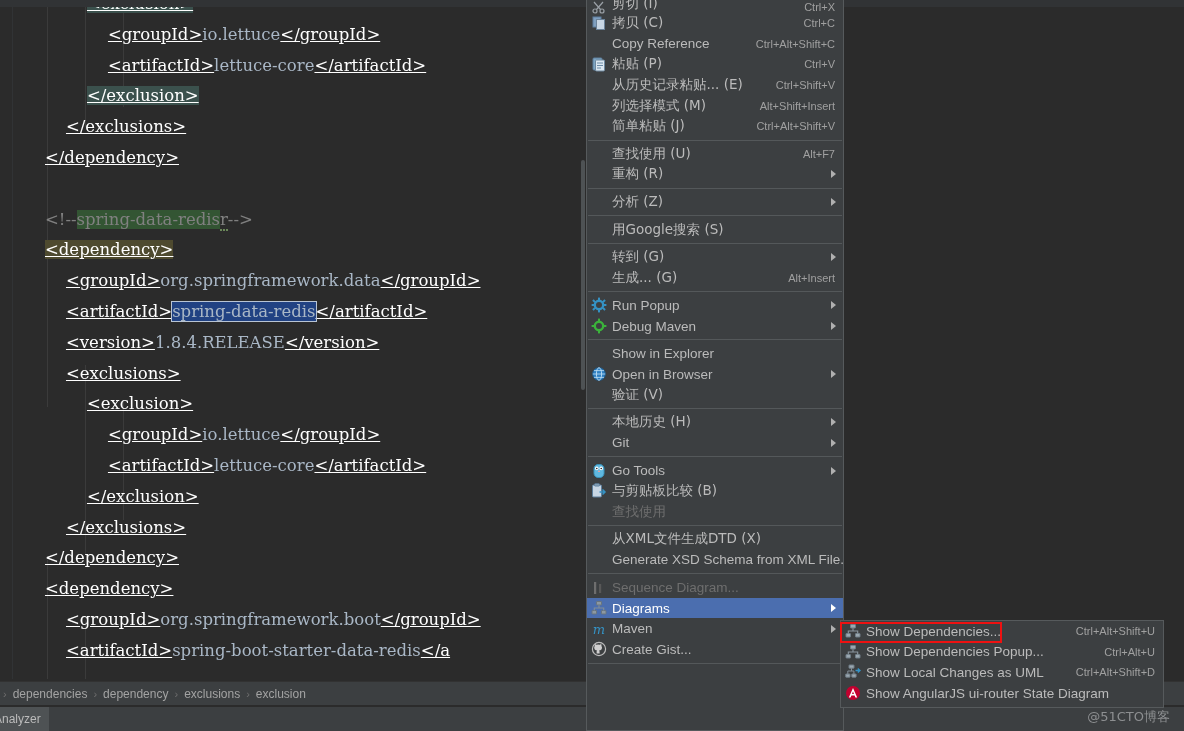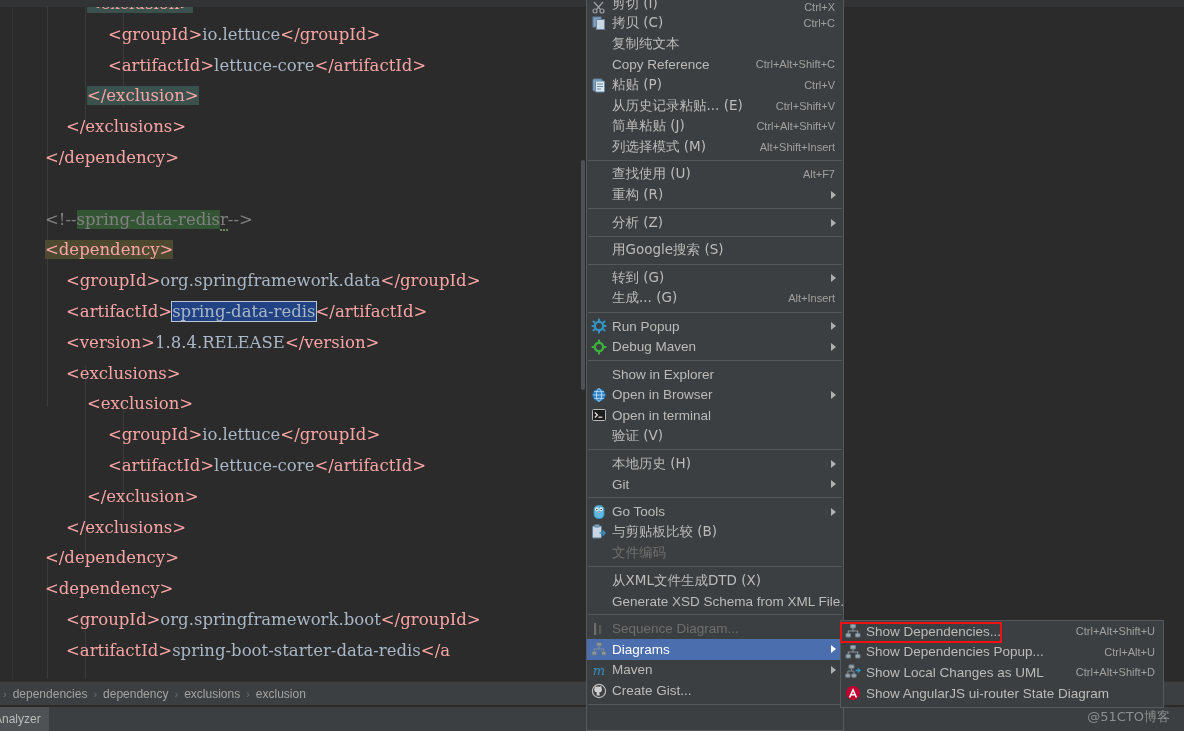--- a/index.html
+++ b/index.html
@@ -15,21 +15,21 @@
   #left-gutter{position:absolute;left:0;top:7px;width:12px;height:724px;background:#2b2b2b;}
   #gutter-line{position:absolute;left:12px;top:7px;width:1px;height:672px;background:#313335;}
   #code-area{
     position:absolute;left:0;top:7px;width:586px;height:672px;
     overflow:hidden;
     font-family:"DejaVu Serif","Liberation Serif",serif;
     font-size:16.5px;line-height:30.8px;
     white-space:pre;color:#a9b7c6;
   }
   .cl{position:absolute;left:0;height:30.8px;white-space:pre;}
-  .tag{color:#fca5a5;}
+  .tag{color:#ffffff;text-decoration:underline;}
   .txt{color:#a9b7c6;}
   .cmt{color:#808080;}
   .hl-teal{background:#3b514d;}
   .hl-olive{background:#4e4a2f;}
   .hl-green{background:#335533;}
   .sel{background:#214283;color:#a9b7c6;outline:1px solid #b8c4d4;}
   .wave{border-bottom:2px dotted #6a8759;}
   
   .guide{position:absolute;width:1px;background:#3b3b3b;}
   
@@ -156,24 +156,20 @@
         <svg width="16" height="16" viewBox="0 0 16 16">
           <rect x="2" y="2" width="8" height="10" fill="#7f9fbf" stroke="#5f7f9f"></rect>
           <rect x="5.5" y="4.5" width="8" height="10" fill="#c8d6e4" stroke="#6b8299"></rect>
         </svg>
       </span>
       <span class="label cjk">拷贝 (C)</span>
       <span class="spacer"></span>
       <span class="accel">Ctrl+C</span>
     </div>
     <div class="mi">
-      <span class="label cjk">复制纯文本</span>
-      <span class="spacer"></span>
-    </div>
-    <div class="mi">
       <span class="label">Copy Reference</span>
       <span class="spacer"></span>
       <span class="accel">Ctrl+Alt+Shift+C</span>
     </div>
     <div class="mi">
       <span class="ico">
         <svg width="16" height="16" viewBox="0 0 16 16">
           <rect x="2" y="2" width="9" height="12" rx="1" fill="#7fa6c4" stroke="#5d7f9c"></rect>
           <rect x="4.5" y="4" width="9" height="11" rx="1" fill="#dbe7f1" stroke="#6d889f"></rect>
           <path d="M6 7h6M6 9.5h6M6 12h4" stroke="#5d7f9c" stroke-width="0.9"></path>
@@ -182,28 +178,28 @@
       <span class="label cjk">粘贴 (P)</span>
       <span class="spacer"></span>
       <span class="accel">Ctrl+V</span>
     </div>
     <div class="mi">
       <span class="label cjk">从历史记录粘贴... (E)</span>
       <span class="spacer"></span>
       <span class="accel">Ctrl+Shift+V</span>
     </div>
     <div class="mi">
+      <span class="label cjk">列选择模式 (M)</span>
+      <span class="spacer"></span>
+      <span class="accel">Alt+Shift+Insert</span>
+    </div>
+    <div class="mi">
       <span class="label cjk">简单粘贴 (J)</span>
       <span class="spacer"></span>
       <span class="accel">Ctrl+Alt+Shift+V</span>
-    </div>
-    <div class="mi">
-      <span class="label cjk">列选择模式 (M)</span>
-      <span class="spacer"></span>
-      <span class="accel">Alt+Shift+Insert</span>
     </div>
     <div class="msep"></div>
     <div class="mi">
       <span class="label cjk">查找使用 (U)</span>
       <span class="spacer"></span>
       <span class="accel">Alt+F7</span>
     </div>
     <div class="mi">
       <span class="label cjk">重构 (R)</span>
       <span class="spacer"></span>
@@ -279,31 +275,20 @@
           <circle cx="8" cy="8" r="6.3" fill="#2f81c4" stroke="#1f5e90"></circle>
           <ellipse cx="8" cy="8" rx="2.6" ry="6.3" fill="none" stroke="#bfe0f5" stroke-width="0.9"></ellipse>
           <path d="M1.8 8h12.4M3 4.6h10M3 11.4h10" stroke="#bfe0f5" stroke-width="0.8" fill="none"></path>
         </svg>
       </span>
       <span class="label">Open in Browser</span>
       <span class="spacer"></span>
       <span class="arrow"></span>
     </div>
     <div class="mi">
-      <span class="ico">
-        <svg width="16" height="16" viewBox="0 0 16 16">
-          <rect x="1.5" y="2.5" width="13" height="11" rx="1" fill="#1c1c1c" stroke="#b8b8b8"></rect>
-          <path d="M3.8 5.6 L6.4 8 L3.8 10.4" stroke="#e0e0e0" stroke-width="1.3" fill="none"></path>
-          <rect x="7.4" y="9.6" width="4" height="1.2" fill="#e0e0e0"></rect>
-        </svg>
-      </span>
-      <span class="label">Open in terminal</span>
-      <span class="spacer"></span>
-    </div>
-    <div class="mi">
       <span class="label cjk">验证 (V)</span>
       <span class="spacer"></span>
     </div>
     <div class="msep"></div>
     <div class="mi">
       <span class="label cjk">本地历史 (H)</span>
       <span class="spacer"></span>
       <span class="arrow"></span>
     </div>
     <div class="mi">
@@ -332,21 +317,21 @@
         <svg width="16" height="16" viewBox="0 0 16 16">
           <rect x="1.5" y="2" width="9" height="12" rx="1" fill="#c8d6e4" stroke="#5d7f9c"></rect>
           <rect x="3.5" y="0.8" width="5" height="2.2" rx="0.6" fill="#8fa8bd" stroke="#5d7f9c"></rect>
           <path d="M8.5 9 h5 M11.5 6.5 L14 9 L11.5 11.5" stroke="#3592c4" stroke-width="1.5" fill="none"></path>
         </svg>
       </span>
       <span class="label cjk">与剪贴板比较 (B)</span>
       <span class="spacer"></span>
     </div>
     <div class="mi disabled">
-      <span class="label cjk">文件编码</span>
+      <span class="label cjk">查找使用</span>
       <span class="spacer"></span>
     </div>
     <div class="msep"></div>
     <div class="mi">
       <span class="label cjk">从XML文件生成DTD (X)</span>
       <span class="spacer"></span>
     </div>
     <div class="mi">
       <span class="label">Generate XSD Schema from XML File...</span>
       <span class="spacer"></span>

